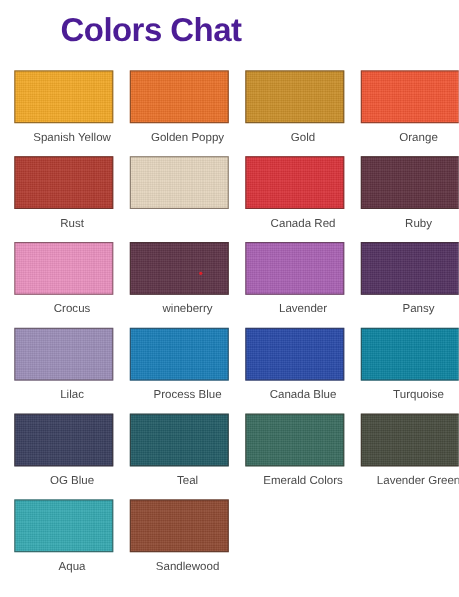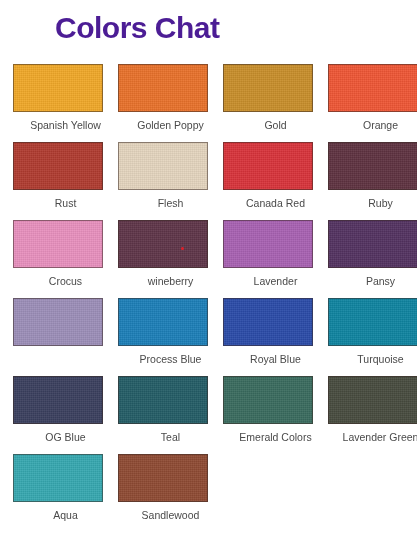--- a/index.html
+++ b/index.html
@@ -108,21 +108,20 @@
       <div class="cell">
         <div class="swatch" style="background: rgb(176, 59, 48);">
           <div class="texture"></div>
         </div>
         <div class="label">Rust</div>
       </div>
       <div class="cell">
         <div class="swatch" style="background: rgb(228, 213, 190);">
           <div class="texture"></div>
         </div>
-        <div class="label">Flesh</div>
       </div>
       <div class="cell">
         <div class="swatch" style="background: rgb(216, 51, 58);">
           <div class="texture"></div>
         </div>
         <div class="label">Canada Red</div>
       </div>
       <div class="cell">
         <div class="swatch" style="background: rgb(94, 50, 64);">
           <div class="texture"></div>
@@ -151,32 +150,33 @@
       <div class="cell">
         <div class="swatch" style="background: rgb(83, 50, 96);">
           <div class="texture"></div>
         </div>
         <div class="label">Pansy</div>
       </div>
       <div class="cell">
         <div class="swatch" style="background: rgb(156, 142, 184);">
           <div class="texture"></div>
         </div>
+        <div class="label">Lilac</div>
       </div>
       <div class="cell">
         <div class="swatch" style="background: rgb(28, 127, 184);">
           <div class="texture"></div>
         </div>
         <div class="label">Process Blue</div>
       </div>
       <div class="cell">
         <div class="swatch" style="background: rgb(42, 75, 168);">
           <div class="texture"></div>
         </div>
-        <div class="label">Royal Blue</div>
+        <div class="label">Canada Blue</div>
       </div>
       <div class="cell">
         <div class="swatch" style="background: rgb(14, 132, 160);">
           <div class="texture"></div>
         </div>
         <div class="label">Turquoise</div>
       </div>
       <div class="cell">
         <div class="swatch" style="background: rgb(58, 63, 94);">
           <div class="texture"></div>

